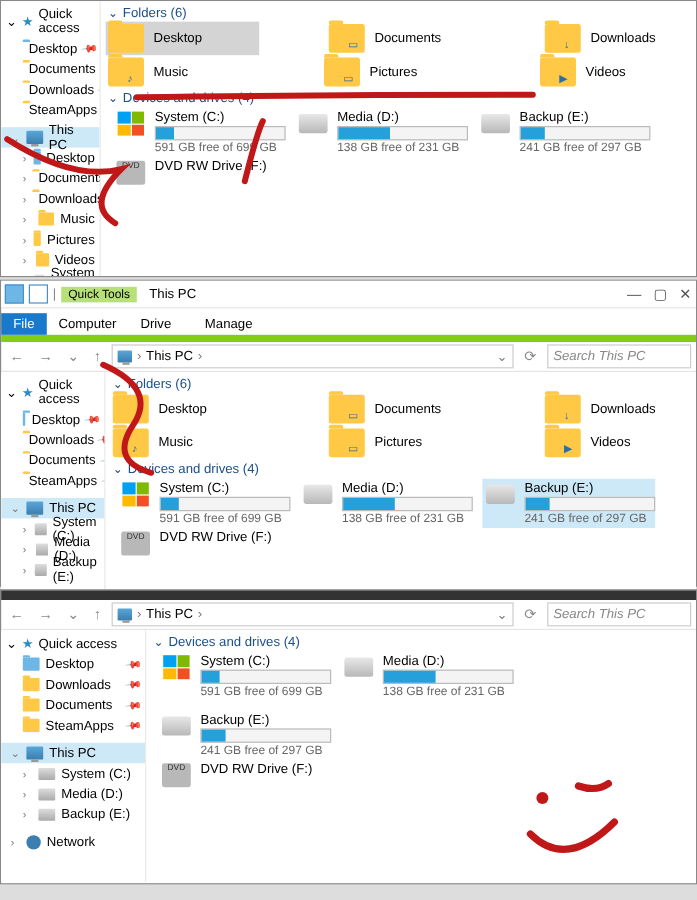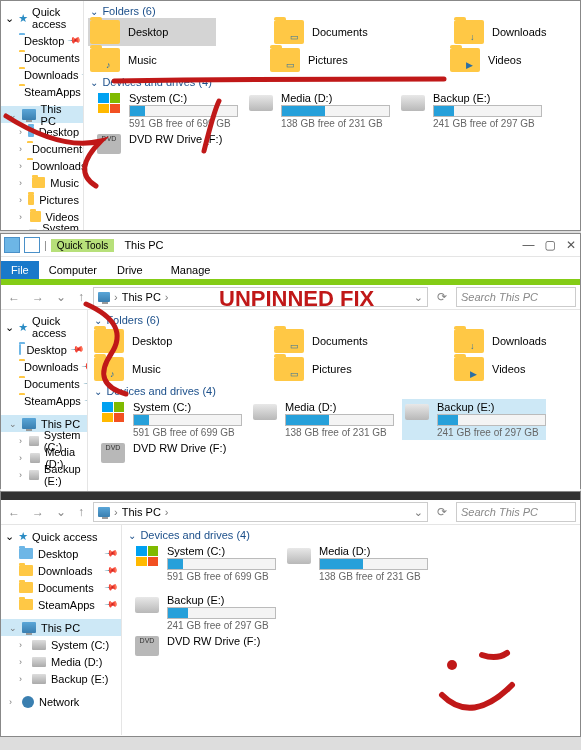--- a/index.html
+++ b/index.html
@@ -448,21 +448,20 @@
             <div class="dinfo">
               <span>DVD RW Drive (F:)</span>
             </div>
           </div>
     </div>
   </div>
  </div>
  <svg class="scr" style="left:70px;top:60px" width="150" height="110">
    <path d="M15 10 Q60 30 40 60 Q20 90 55 100" stroke="#c01818" stroke-width="5" fill="none" stroke-linecap="round"></path>
  </svg>
- <div class="ann" style="left:218px;top:52px;font-size:22px">UNPINNED FIX</div>
 </div>
 
 <div class="shot shot3">
  <div style="height:8px;background:#333"></div>
  <div class="addr">
    <span class="navb">←</span>
    <span class="navb">→</span>
    <span class="navb">⌄</span>
    <span class="navb">↑</span>
    <div class="crumb">

